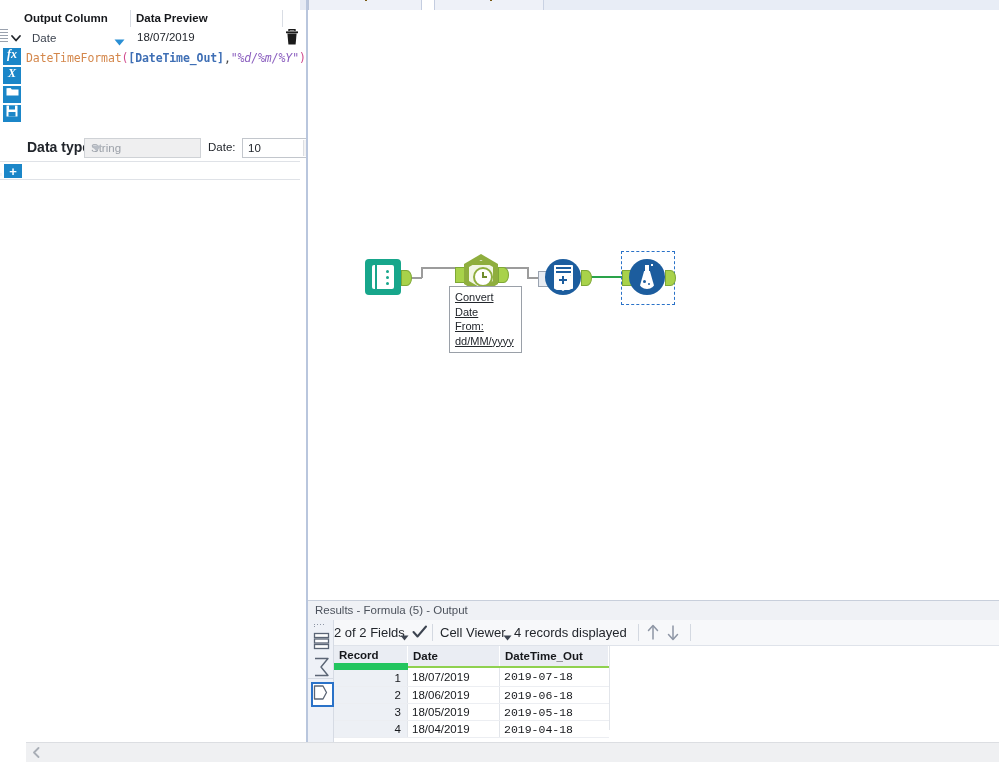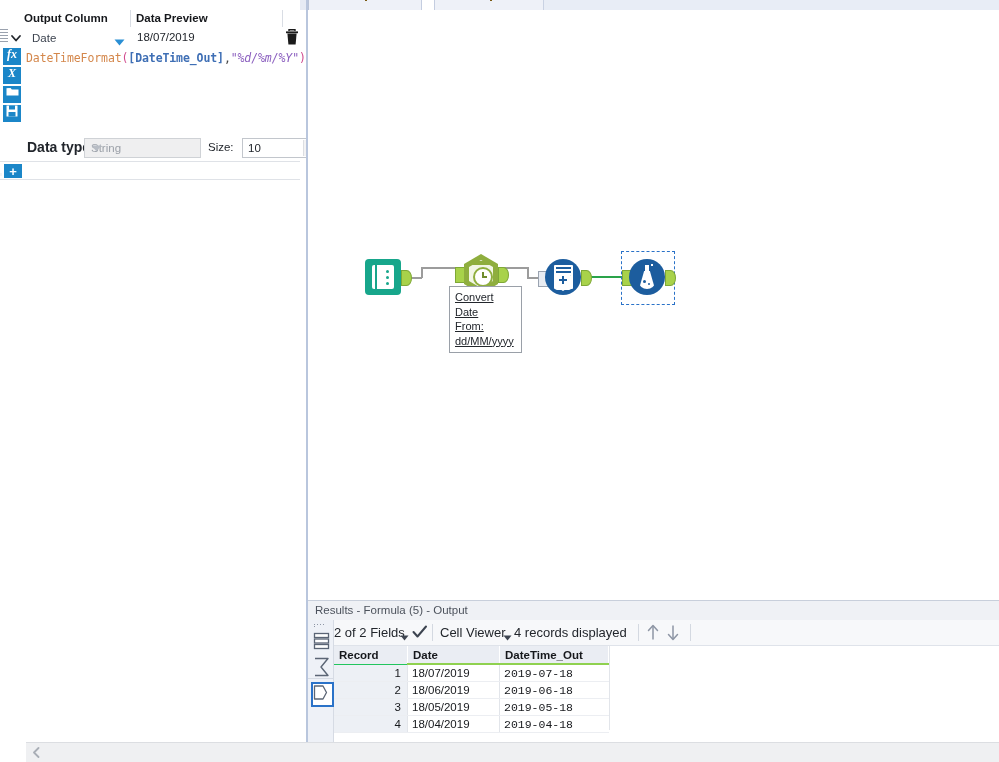--- a/index.html
+++ b/index.html
@@ -157,21 +157,21 @@
   .res-icon{position:absolute;left:4px;width:19px;height:22px;}
   #res-icon-table{top:10px;}
   #res-icon-sigma{top:36px;}
   #res-icon-tag{top:62px;border:2px solid #2a72c8;left:3px;width:19px;height:21px;background:#ffffff;}
   #res-rail-line{position:absolute;left:0;top:58px;width:25px;height:1px;background:#d6dbe4;}
 
   
   #res-table{left:26px;top:46px;width:275px;}
   #res-table table{border-collapse:collapse;width:275px;font-size:11.5px;}
   #res-table th{background:#eaedf3;color:#16181c;font-weight:bold;text-align:left;height:17px;padding:0 0 0 5px;border-right:1px solid #ffffff;border-bottom:2px solid #8fd14f;}
-  #res-table th.c-rec{width:63px;background:#eaedf3;border-bottom:1px solid #22c55e;}
+  #res-table th.c-rec{width:63px;background:#eaedf3;border-bottom:7px solid #22c55e;}
   #res-table td{height:16px;padding:0 4px;border-bottom:1px solid #eceef2;color:#16181c;background:#ffffff;}
   #res-table td.c-rec{background:#edf0f5;text-align:right;width:63px;padding-right:6px;}
   #res-table td.c-date{width:83px;border-left:1px solid #e2e5ea;}
   #res-table td.c-dt{border-left:1px solid #e2e5ea;font-family:Liberation Mono, monospace;}
   #res-tbl-right-border{left:301px;top:46px;width:1px;height:84px;background:#e2e5ea;}
 
   #res-hscroll{left:26px;top:742px;width:973px;height:20px;}
   #res-hscroll-track{position:absolute;left:0;top:0;width:973px;height:20px;background:#eff0f2;border-top:1px solid #dcdee2;}
   #res-hscroll-left{position:absolute;left:6px;top:5px;}
   #res-rail-bottom{left:308px;top:742px;width:26px;height:20px;background:#dfe4ee;border-top:1px solid #cdd3de;}
@@ -266,21 +266,21 @@
 <div id="dtype-row" class="abs">
   <span id="dtype-label">Data type:</span>
   <div id="dtype-select">
     <span>String</span>
     <span id="dtype-arrow">
       <svg width="11" height="7" viewBox="0 0 11 7">
           <path d="M0.5 0.5 L10.5 0.5 L5.5 6.5 Z" fill="#b8bdc5"></path>
         </svg>
     </span>
   </div>
-  <span id="size-label">Size:</span>
+  <span id="size-label">Date:</span>
   <div id="size-input">
     <span>10</span>
     <div id="size-spin">
       <svg width="16" height="16" viewBox="0 0 16 16">
         <path d="M4 6 L8 3 L12 6 Z" fill="#b5b9bf"></path>
         <path d="M4 10 L8 13 L12 10 Z" fill="#b5b9bf"></path>
       </svg>
     </div>
   </div>
 </div>

